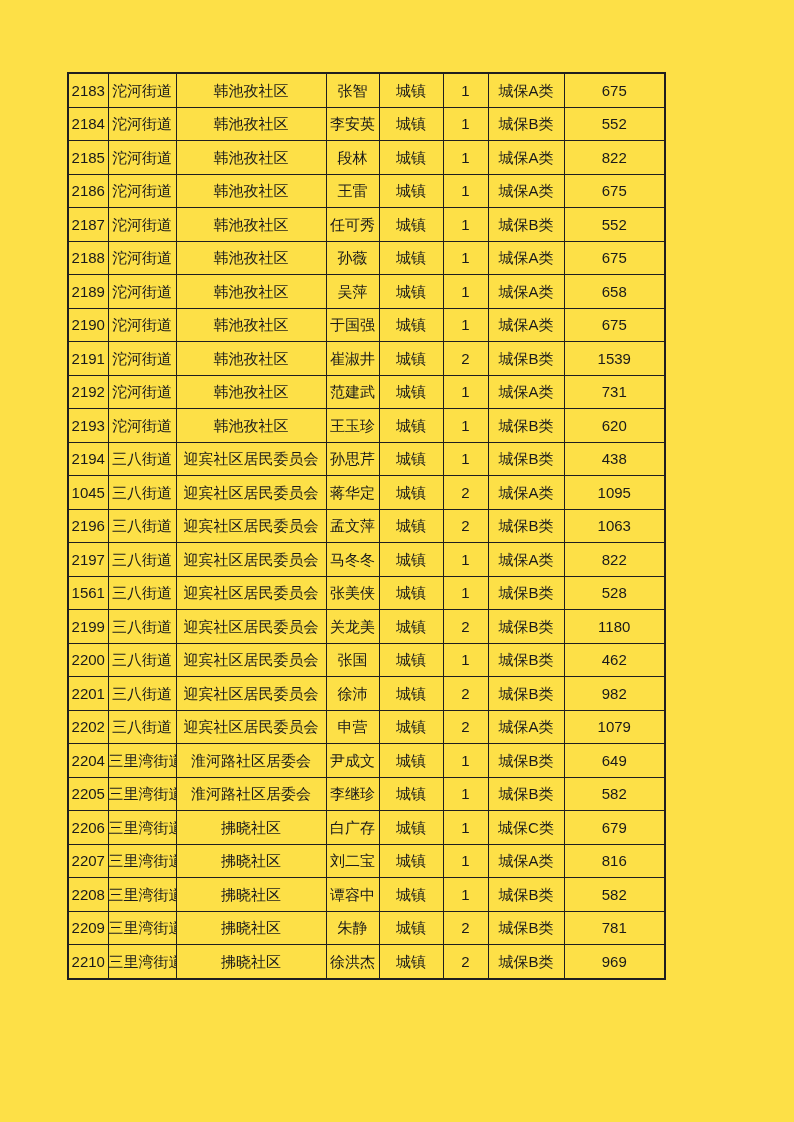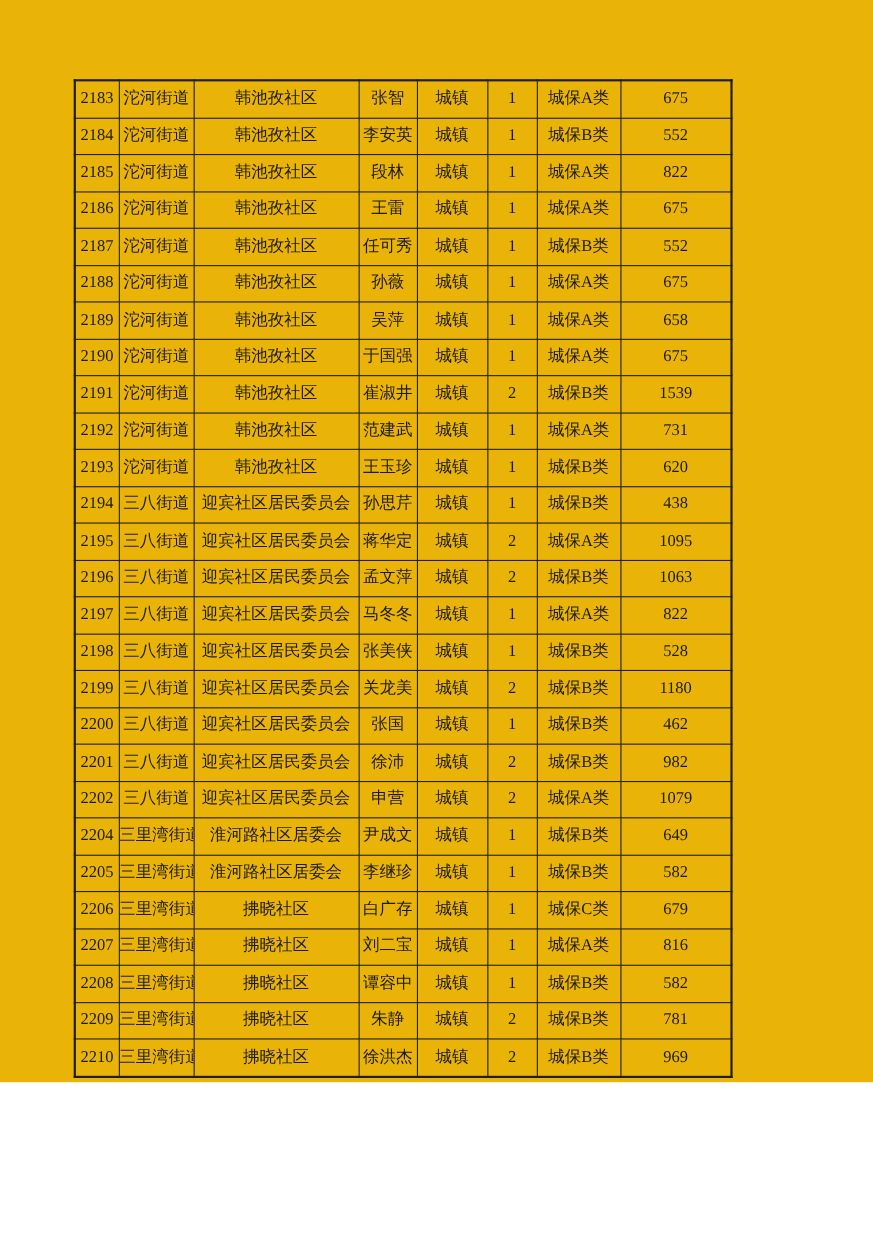--- a/index.html
+++ b/index.html
@@ -3,24 +3,24 @@
 <meta charset="utf-8">
 <style>
   html, body {
     margin: 0;
     padding: 0;
     background: #ffffff;
   }
   .page {
     position: relative;
     width: 794px;
-    height: 984px;
-    background: #eab308;
+    height: 1122px;
+    background: #fde047;
     overflow: hidden;
-    font-family: Liberation Serif, serif;
+    font-family: Liberation Sans, sans-serif;
     color: #1a1a1a;
   }
   table.roster {
     position: absolute;
     left: 67px;
     top: 72px;
     width: 597px;
     border-collapse: collapse;
     table-layout: fixed;
     border: 2.5px solid #1f1f1f;
@@ -176,21 +176,21 @@
           <td>2194</td>
           <td>三八街道</td>
           <td>迎宾社区居民委员会</td>
           <td>孙思芹</td>
           <td>城镇</td>
           <td>1</td>
           <td>城保B类</td>
           <td>438</td>
         </tr>
         <tr>
-          <td>2195</td>
+          <td>1045</td>
           <td>三八街道</td>
           <td>迎宾社区居民委员会</td>
           <td>蒋华定</td>
           <td>城镇</td>
           <td>2</td>
           <td>城保A类</td>
           <td>1095</td>
         </tr>
         <tr>
           <td>2196</td>
@@ -206,21 +206,21 @@
           <td>2197</td>
           <td>三八街道</td>
           <td>迎宾社区居民委员会</td>
           <td>马冬冬</td>
           <td>城镇</td>
           <td>1</td>
           <td>城保A类</td>
           <td>822</td>
         </tr>
         <tr>
-          <td>2198</td>
+          <td>1561</td>
           <td>三八街道</td>
           <td>迎宾社区居民委员会</td>
           <td>张美侠</td>
           <td>城镇</td>
           <td>1</td>
           <td>城保B类</td>
           <td>528</td>
         </tr>
         <tr>
           <td>2199</td>

